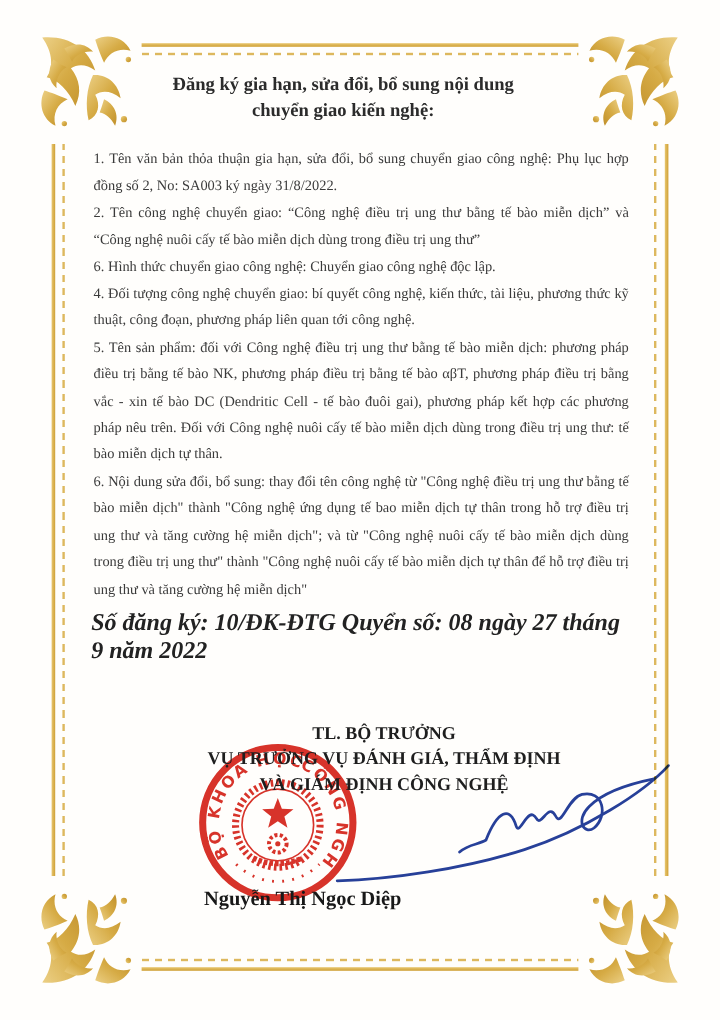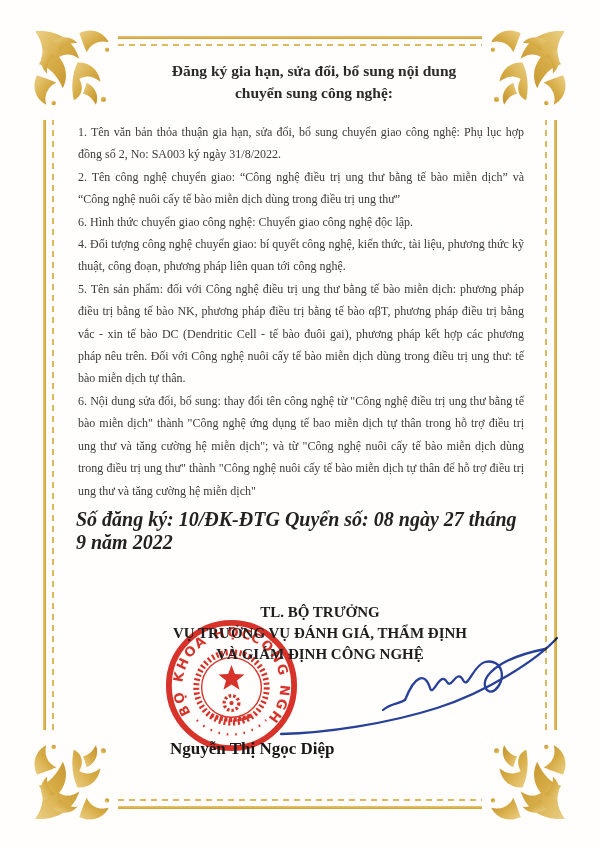--- a/index.html
+++ b/index.html
@@ -21,21 +21,21 @@
   .corner.br { left:482px; top:736px; transform:scale(-1,-1); }
 
   .bline { position:absolute; }
   .h-solid { height:3px; background:linear-gradient(#e8c771,#cfa035); }
   .v-solid { width:3px;  background:linear-gradient(90deg,#e8c771,#cfa035); }
   .h-dash  { height:2px; background:repeating-linear-gradient(90deg,#ddb85e 0 6px,transparent 6px 11px); }
   .v-dash  { width:2px;  background:repeating-linear-gradient(0deg,#ddb85e 0 6px,transparent 6px 11px); }
 
   
   .title {
-    left:92px; width:444px; top:60px; text-align:center;
+    left:64px; width:444px; top:60px; text-align:center;
     font-weight:bold; font-size:15.5px; line-height:22px; color:#2b2b2b;
   }
   .bodytext {
     left:78px; top:121px; width:446px;
     font-size:12px; line-height:22.4px; text-align:justify; color:#3a3a3a;
   }
   .bodytext p { margin:0; }
   .regline {
     left:76px; top:508px; width:446px;
     font-weight:bold; font-style:italic; font-size:20px; color:#222;
@@ -109,21 +109,21 @@
 <div class="bline h-dash" style="left:118px;width:364px;top:44px"></div>
 <div class="bline h-dash" style="left:118px;width:364px;top:799px"></div>
 <div class="bline h-solid" style="left:118px;width:364px;top:806px"></div>
 <div class="bline v-solid" style="left:43px;top:120px;height:610px"></div>
 <div class="bline v-dash" style="left:52px;top:120px;height:610px"></div>
 <div class="bline v-dash" style="left:545px;top:120px;height:610px"></div>
 <div class="bline v-solid" style="left:554px;top:120px;height:610px"></div>
 
 <div class="abs title">
   <div>Đăng ký gia hạn, sửa đổi, bổ sung nội dung</div>
-  <div>chuyển sung công nghệ:</div>
+  <div>chuyển giao kiến nghệ:</div>
 </div>
 
 <div class="abs bodytext">
   <p>1. Tên văn bản thỏa thuận gia hạn, sửa đổi, bổ sung chuyển giao công nghệ: Phụ lục hợp đồng số 2, No: SA003 ký ngày 31/8/2022.</p>
   <p>2. Tên công nghệ chuyển giao: “Công nghệ điều trị ung thư bằng tế bào miễn dịch” và “Công nghệ nuôi cấy tế bào miễn dịch dùng trong điều trị ung thư”</p>
   <p>6. Hình thức chuyển giao công nghệ: Chuyển giao công nghệ độc lập.</p>
   <p>4. Đối tượng công nghệ chuyển giao: bí quyết công nghệ, kiến thức, tài liệu, phương thức kỹ thuật, công đoạn, phương pháp liên quan tới công nghệ.</p>
   <p>5. Tên sản phẩm: đối với Công nghệ điều trị ung thư bằng tế bào miễn dịch: phương pháp điều trị bằng tế bào NK, phương pháp điều trị bằng tế bào αβT, phương pháp điều trị bằng vắc - xin tế bào DC (Dendritic Cell - tế bào đuôi gai), phương pháp kết hợp các phương pháp nêu trên. Đối với Công nghệ nuôi cấy tế bào miễn dịch dùng trong điều trị ung thư: tế bào miễn dịch tự thân.</p>
   <p>6. Nội dung sửa đổi, bổ sung: thay đổi tên công nghệ từ "Công nghệ điều trị ung thư bằng tế bào miễn dịch" thành "Công nghệ ứng dụng tế bao miễn dịch tự thân trong hỗ trợ điều trị ung thư và tăng cường hệ miễn dịch"; và từ "Công nghệ nuôi cấy tế bào miễn dịch dùng trong điều trị ung thư" thành "Công nghệ nuôi cấy tế bào miễn dịch tự thân để hỗ trợ điều trị ung thư và tăng cường hệ miễn dịch"</p>
 </div>

